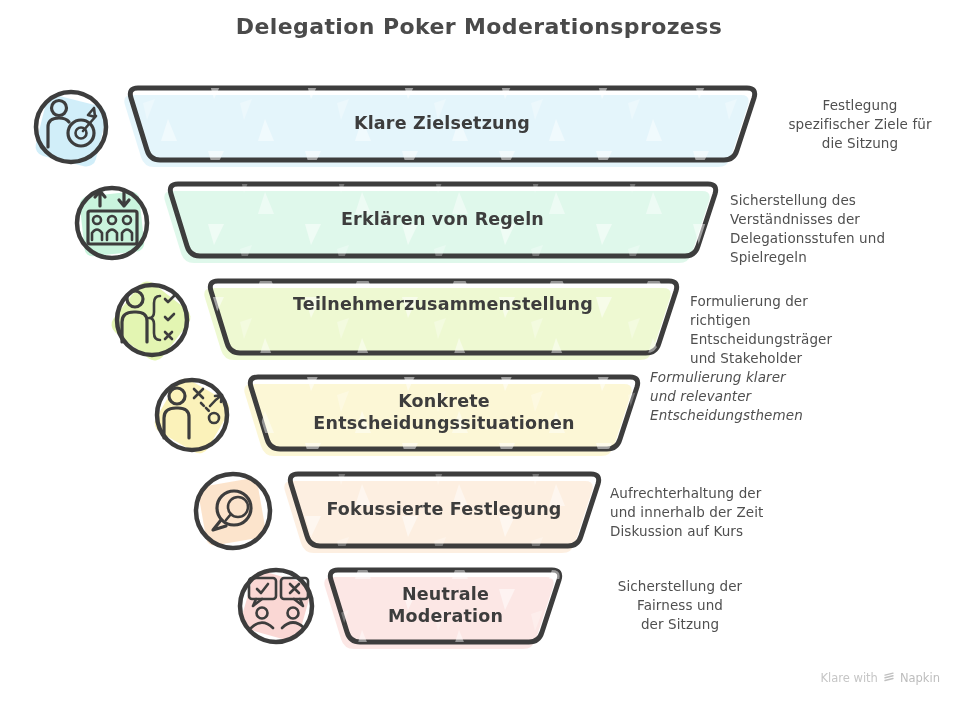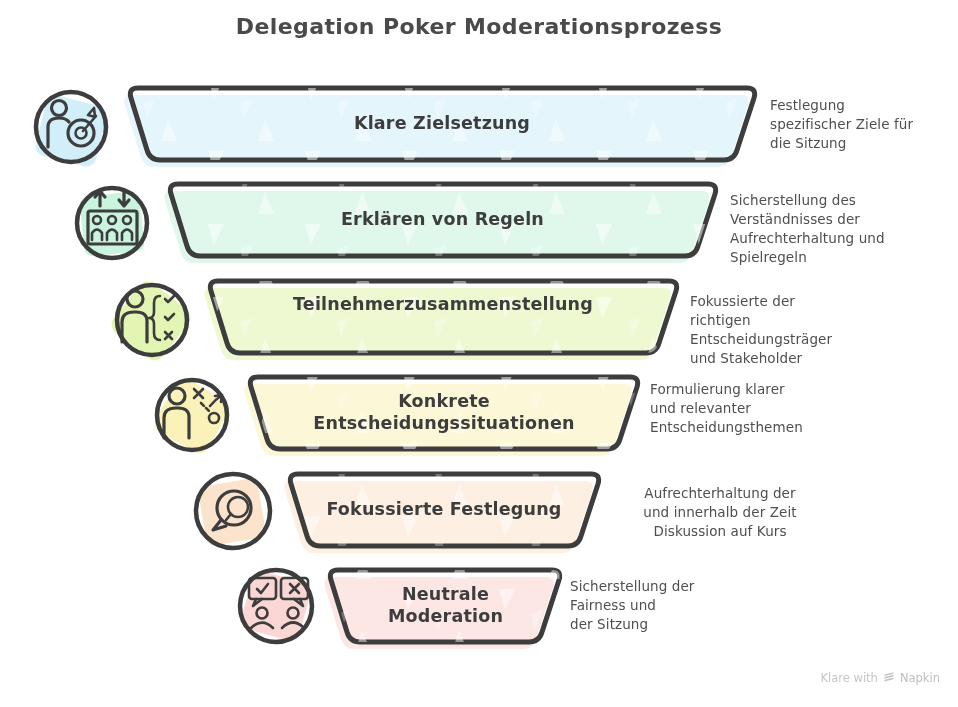--- a/index.html
+++ b/index.html
@@ -141,48 +141,48 @@
 
   <div class="page-title">Delegation Poker Moderationsprozess</div>
 
   <div class="band-label" style="left:150px;top:88px;width:584px;height:72px;">Klare Zielsetzung</div>
   <div class="band-label" style="left:190px;top:184px;width:505px;height:72px;">Erklären von Regeln</div>
   <div class="band-label" style="left:230px;top:269px;width:426px;height:72px;text-align:right;">Teilnehmerzusammenstellung</div>
   <div class="band-label" style="left:294px;top:377px;width:300px;height:72px;">Konkrete Entscheidungssituationen</div>
   <div class="band-label" style="left:310px;top:474px;width:268px;height:72px;">Fokussierte Festlegung</div>
   <div class="band-label" style="left:350px;top:570px;width:191px;height:72px;">Neutrale Moderation</div>
 
-  <div class="stage-desc" style="left:770px;top:96px;width:180px;">
+  <div class="stage-desc" style="left:770px;top:96px;width:180px;text-align:center;">
     <div>Festlegung</div>
     <div>spezifischer Ziele für</div>
     <div>die Sitzung</div>
   </div>
   <div class="stage-desc" style="left:730px;top:191px;width:220px;">
     <div>Sicherstellung des</div>
     <div>Verständnisses der</div>
-    <div>Aufrechterhaltung und</div>
+    <div>Delegationsstufen und</div>
     <div>Spielregeln</div>
   </div>
   <div class="stage-desc" style="left:690px;top:292px;width:220px;">
-    <div>Fokussierte der</div>
+    <div>Formulierung der</div>
     <div>richtigen</div>
     <div>Entscheidungsträger</div>
     <div>und Stakeholder</div>
   </div>
-  <div class="stage-desc" style="left:650px;top:380px;width:220px;">
+  <div class="stage-desc" style="left:650px;top:368px;width:220px;font-style:italic;">
     <div>Formulierung klarer</div>
     <div>und relevanter</div>
     <div>Entscheidungsthemen</div>
   </div>
-  <div class="stage-desc" style="left:610px;top:484px;width:220px;text-align:center;">
+  <div class="stage-desc" style="left:610px;top:484px;width:220px;">
     <div>Aufrechterhaltung der</div>
     <div>und innerhalb der Zeit</div>
     <div>Diskussion auf Kurs</div>
   </div>
-  <div class="stage-desc" style="left:570px;top:577px;width:220px;">
+  <div class="stage-desc" style="left:570px;top:577px;width:220px;text-align:center;">
     <div>Sicherstellung der</div>
     <div>Fairness und</div>
     <div>der Sitzung</div>
   </div>
 
   <div class="watermark">
     <span>Klare with</span>
     <svg width="12" height="12" viewBox="0 0 12 12">
       <path d="M2 8.5 L10 6.5 M2 5.8 L10 3.8 M2 3.1 L10 1.1" stroke="#c0c0c0" stroke-width="1.4" fill="none" stroke-linecap="round"></path>
     </svg>

